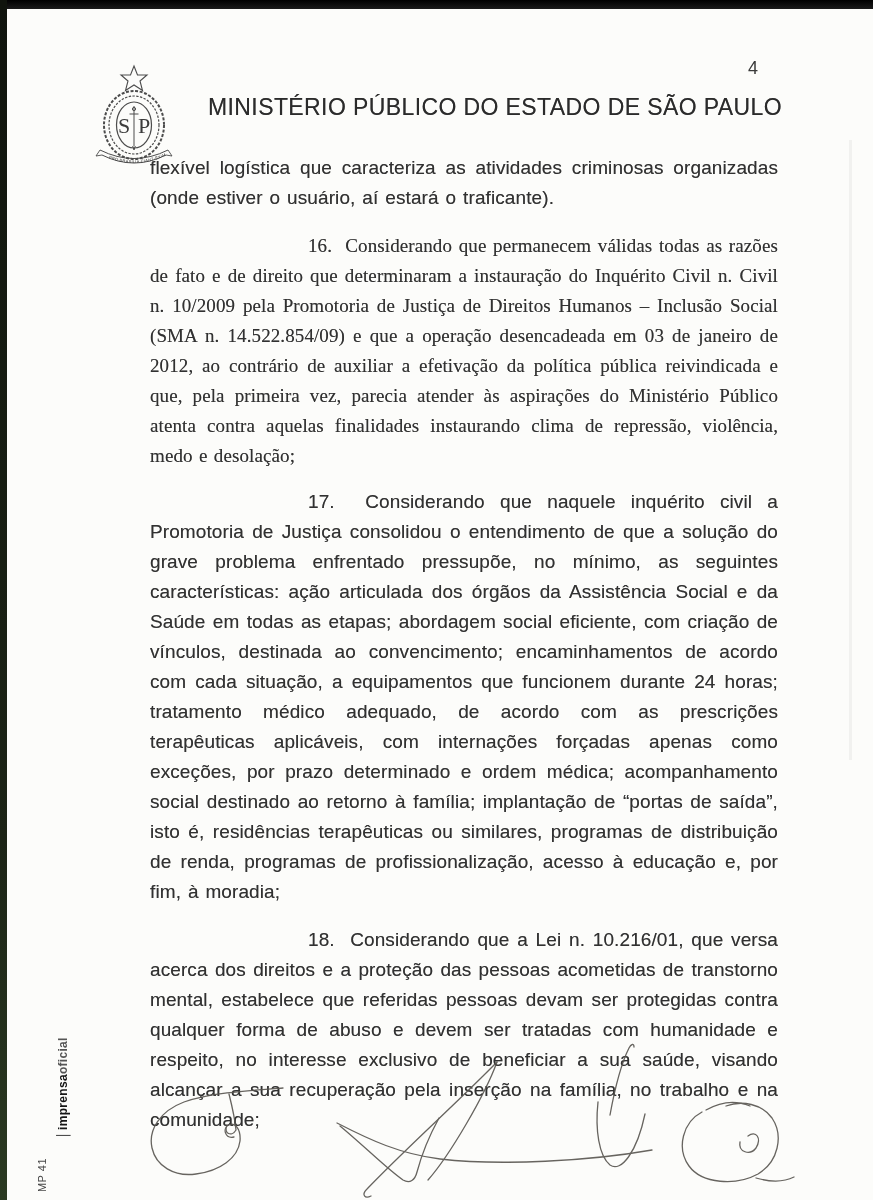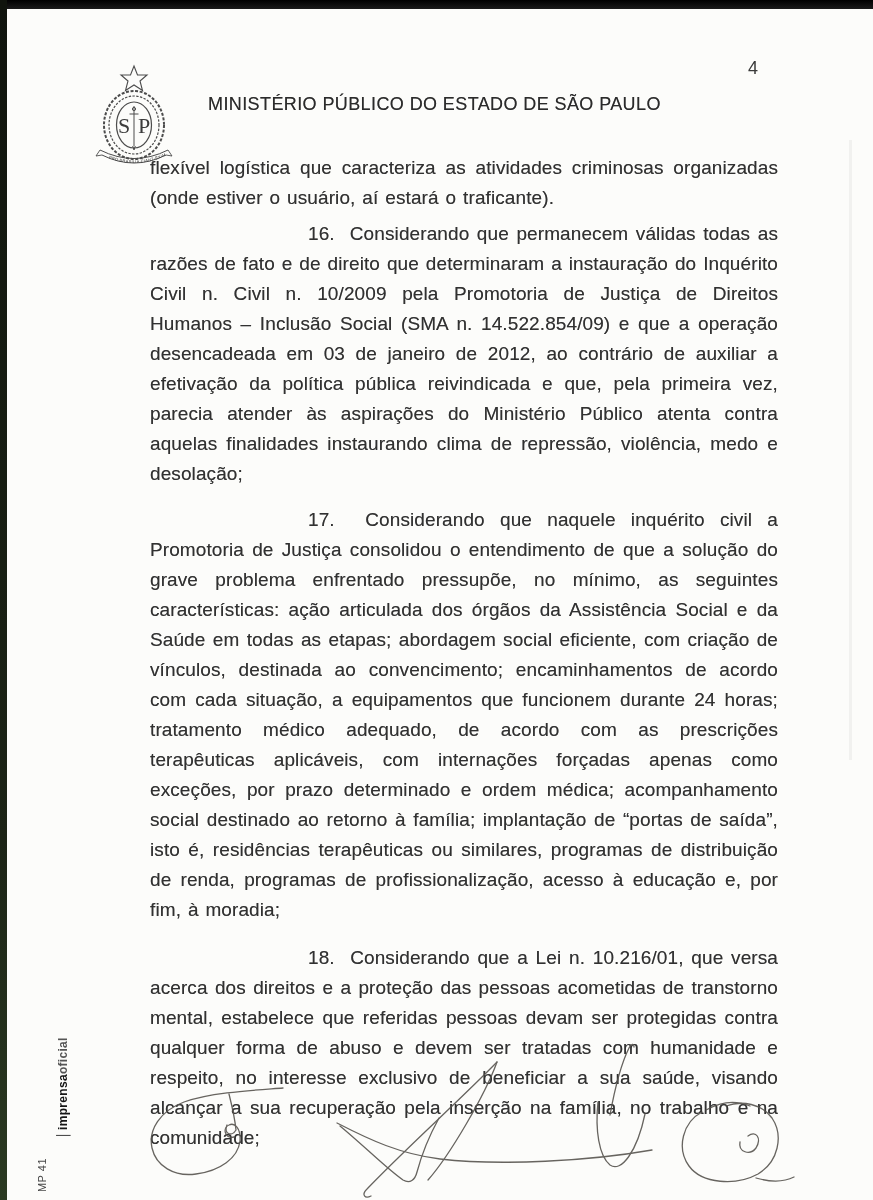--- a/index.html
+++ b/index.html
@@ -23,35 +23,35 @@
     position:absolute;left:849px;top:140px;width:3px;height:620px;
     background:rgba(120,120,120,.08);
   }
   .page-number{
     position:absolute;left:748px;top:58px;
     font-size:18px;color:#3a3a3a;
   }
   .seal{position:absolute;left:88px;top:64px;}
   .header-title{
     position:absolute;left:208px;top:94px;
-    font-size:18px;letter-spacing:.4px;color:#2b2b2b;
+    font-size:23px;letter-spacing:.4px;color:#2b2b2b;
     white-space:nowrap;
     text-shadow:0 0 .5px rgba(40,40,40,.55);
     text-align:center;
   }
   .document-body{
     position:absolute;left:150px;top:153px;width:628px;
     font-size:19px;line-height:30px;color:#313131;
     text-align:justify;
     letter-spacing:.1px;word-spacing:1.5px;
     text-shadow:0 0 .5px rgba(45,45,45,.5);
   }
   .document-body p{margin:0;}
   .document-body p.indented{text-indent:158px;}
-  .document-body p.p16{margin-top:6px;}
+  .document-body p.p16{margin-top:18px;font-family:Liberation Serif, serif;}
   .document-body p.p17{margin-top:16px;}
   .document-body p.p18{margin-top:18px;}
   .signature{position:absolute;left:140px;top:1030px;}
   .imprint{
     position:absolute;left:-7px;top:1079px;width:140px;height:18px;
     transform:rotate(-90deg);transform-origin:center;
     display:flex;align-items:center;justify-content:center;
     font-size:12px;font-weight:bold;letter-spacing:.3px;
     color:#161616;white-space:nowrap;
   }

